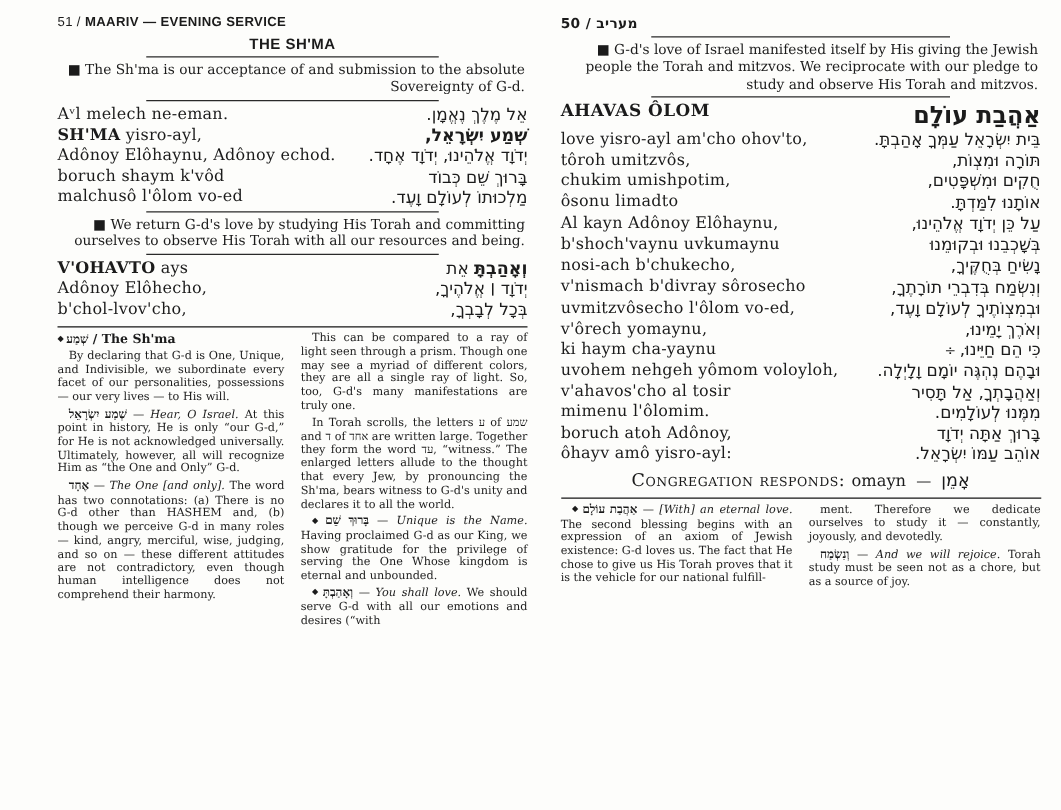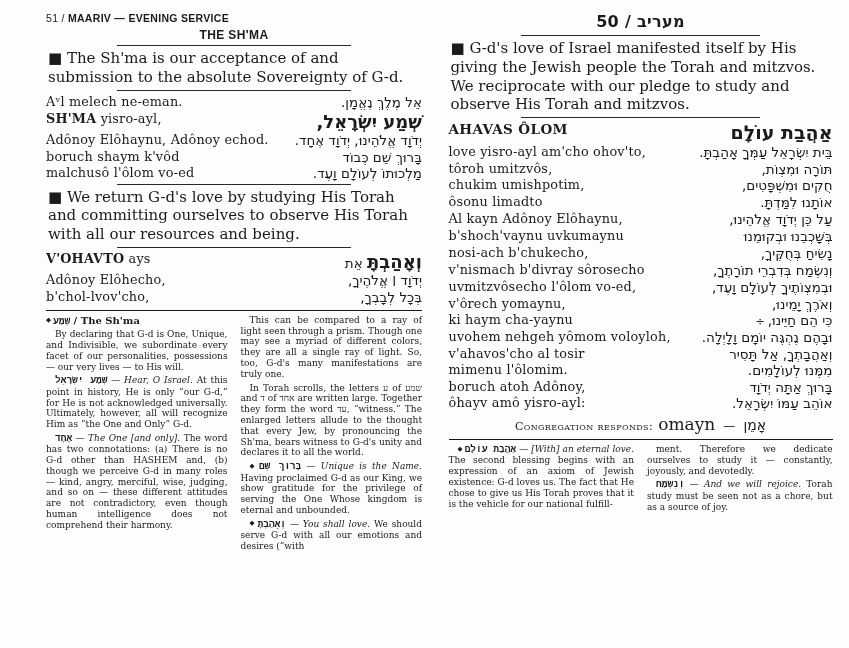--- a/index.html
+++ b/index.html
@@ -11,60 +11,60 @@
   .spread{display:flex;width:849px;height:648px;}
   .page{width:424.5px;height:648px;box-sizing:border-box;overflow:hidden;}
   .page-inner{box-sizing:border-box;}
   .page-left .page-inner{margin:12px 4px 0 46px;width:376px;}
   .page-right .page-inner{margin:12px 16px 0 24px;width:384px;}
 
   
   .pghead{font-family:"Liberation Sans", sans-serif;font-size:10.5px;letter-spacing:.3px;margin-bottom:4px;}
   .pghead-left .pgnum{font-weight:400;}
   .pghead-left .pgtitle{font-weight:700;}
-  .pghead-right{text-align:center;font-family:"DejaVu Sans", sans-serif;font-weight:700;font-size:16px;}
+  .pghead-right{text-align:left;font-family:"DejaVu Sans", sans-serif;font-weight:700;font-size:11px;}
 
   .sect{font-family:"Liberation Sans", sans-serif;font-weight:700;font-size:12px;
         text-align:center;margin:2px 0 0;letter-spacing:.4px;}
 
   
   .note-box{margin:1px 0 2px;}
   .note-box::before,.note-box::after{content:"";display:block;width:62%;margin:3px auto;border-top:1px solid #2a2a2a;}
-  .note-text{font-size:15px;line-height:1.25;text-align:left;padding:0 2px;}
+  .note-text{font-size:11px;line-height:1.25;text-align:right;padding:0 2px;}
 
   
   .instr{width:84%;margin:1px auto;text-align:center;font-size:10.1px;line-height:1.22;}
   .instrblock{width:100%;margin:2px 0;text-align:justify;text-align-last:center;font-size:10.5px;line-height:1.28;}
 
   
   .verse{display:flex;justify-content:space-between;align-items:flex-start;margin:0;}
   .tl{font-size:12.8px;letter-spacing:.2px;white-space:nowrap;}
   .tl .lead{font-weight:700;}
   .he{font-family:"DejaVu Sans", sans-serif;font-size:13.5px;direction:rtl;unicode-bidi:isolate;white-space:nowrap;}
-  .he .he-lead{font-weight:700;font-size:18px;}
+  .he .he-lead{font-weight:700;font-size:14px;}
   .hmark{padding:0 3px;font-size:11px;}
   .title-row{margin:2px 0 0;}
   .tl-title{font-weight:700;font-size:13.5px;letter-spacing:.4px;}
   .he-title{font-weight:700;font-size:19px;}
 
   .caption{text-align:center;font-style:italic;font-size:10.8px;line-height:1.15;margin:0 0 1px;}
 
   .response{text-align:center;margin:3px 0 1px;}
-  .resp-label{font-variant:small-caps;font-size:11px;letter-spacing:.4px;}
-  .resp-word{font-size:17px;}
+  .resp-label{font-variant:small-caps;font-size:14px;letter-spacing:.4px;}
+  .resp-word{font-size:13px;}
   .resp-dash{font-size:12px;padding:0 3px;}
   .resp-he{font-family:"DejaVu Sans", sans-serif;font-size:14px;}
 
   
   .divider{border-top:1.5px solid #161616;margin:5px 0 4px;}
   .commentary{display:flex;gap:13px;text-align:justify;font-size:9px;line-height:1.2;}
   .ccol{flex:1;min-width:0;}
   .cpara{margin:0 0 3px;text-indent:9px;}
   .chead-p{margin:0 0 2px;font-weight:700;font-size:10px;text-indent:0;}
-  .he-inline{font-family:Liberation Mono, monospace;font-weight:700;font-size:9.5px;unicode-bidi:isolate;}
+  .he-inline{font-family:Liberation Serif, serif;font-weight:700;font-size:9.5px;unicode-bidi:isolate;}
   .orn{font-size:6.5px;vertical-align:1.5px;padding-right:2px;}
   .cital{font-style:italic;}
 </style>
 </head>
 <body>
 
 <div class="spread">
 
   <section class="page page-left">
     <div class="page-inner">

